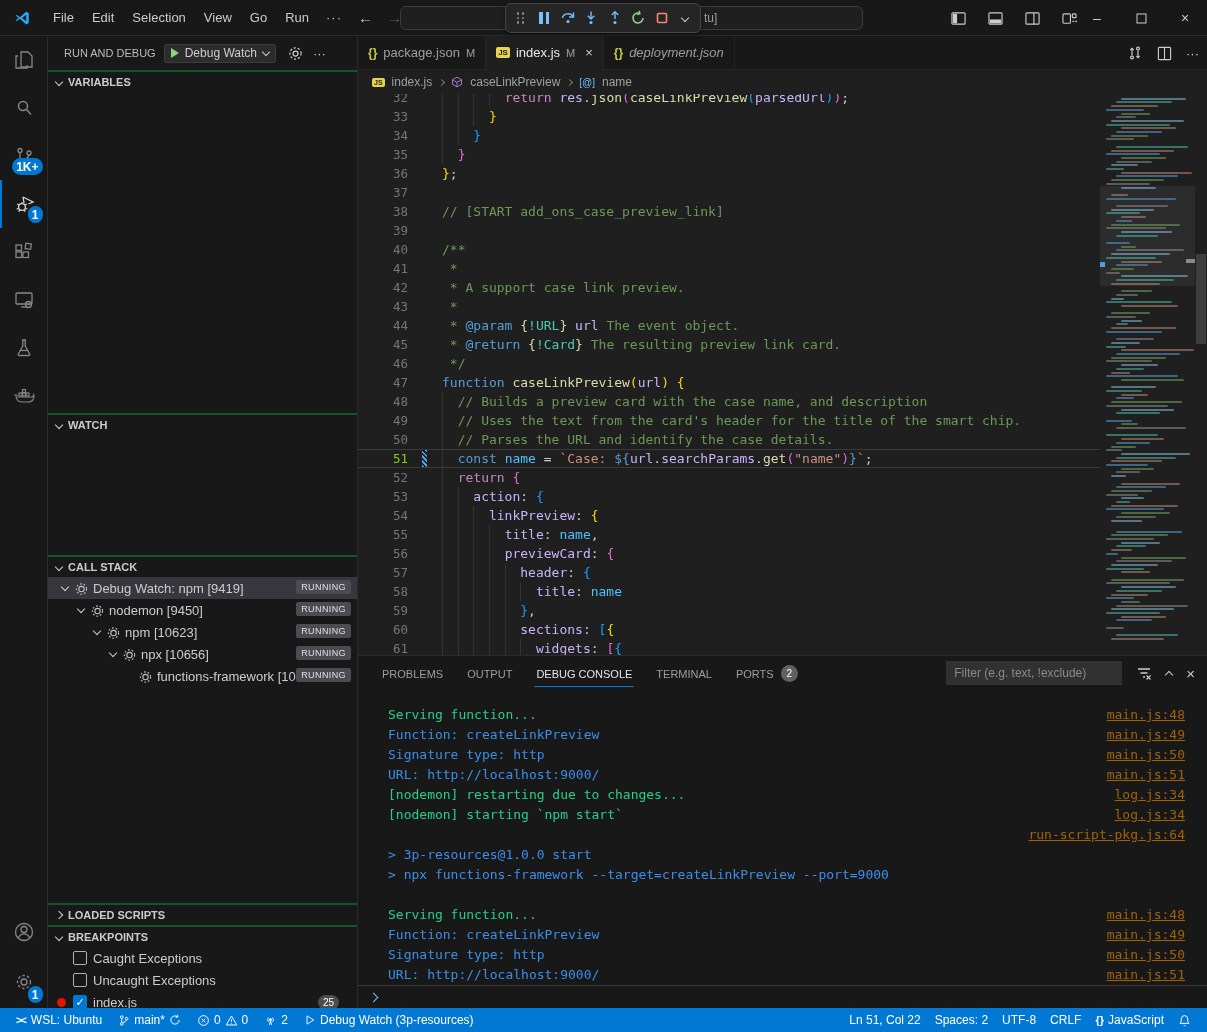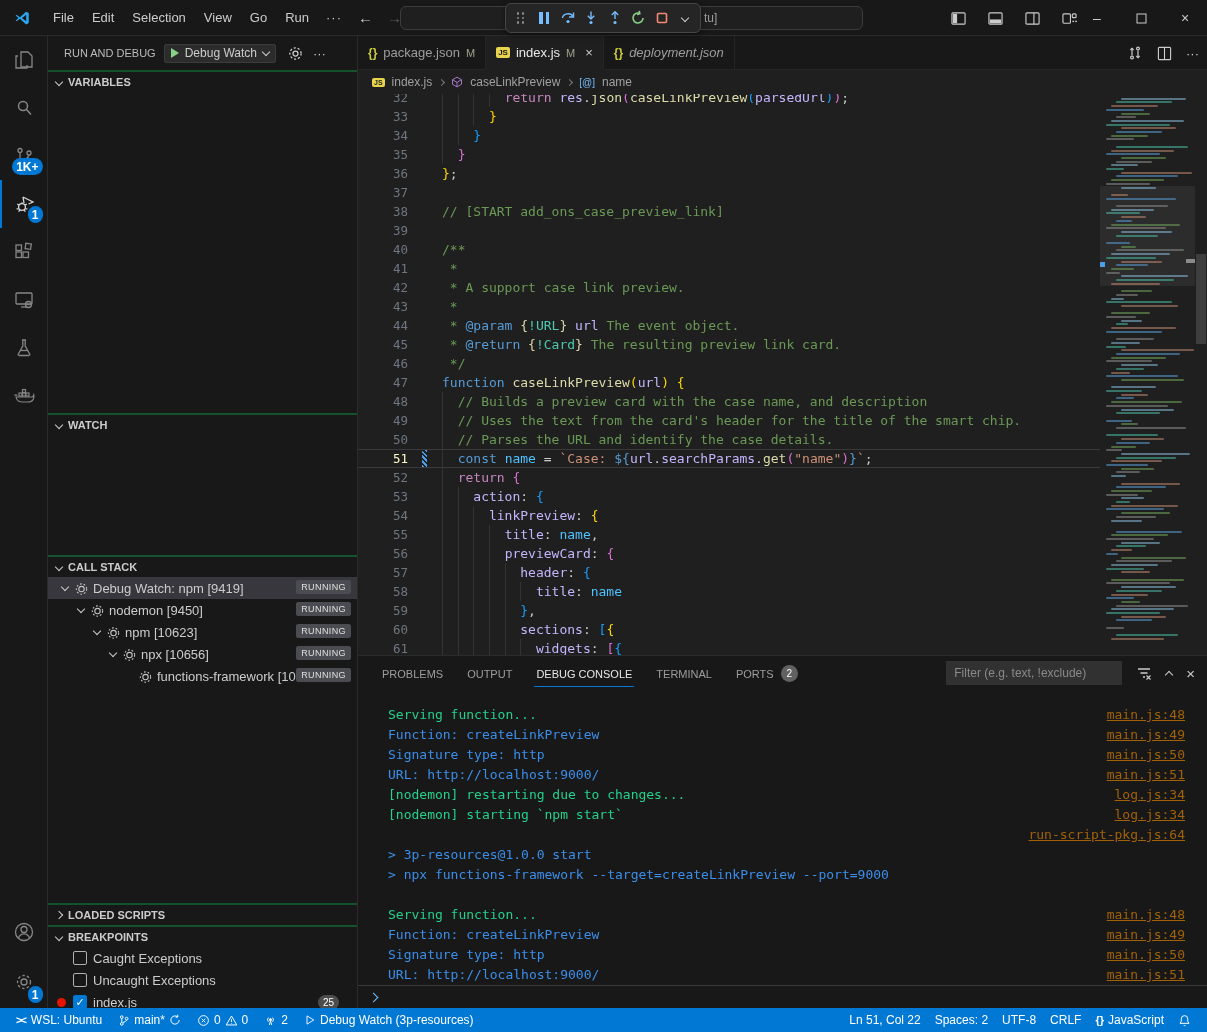--- a/index.html
+++ b/index.html
@@ -77,21 +77,21 @@
   
   .code-area { flex:1; background:#1f1f1f; position:relative; overflow:hidden; }
   .code-scroll { position:absolute; top:-6px; left:0; right:107px; }
   .code-line { height:19px; line-height:19px; font-family:"DejaVu Sans Mono", monospace; font-size:13px; display:flex; position:relative; white-space:pre; }
   .code-line .ln { width:50px; text-align:right; color:#6e7681; flex:none; font-size:12.5px; }
   .code-line .glyph { width:34px; flex:none; position:relative; }
   .mod-hatch { position:absolute; left:14px; top:1px; width:5px; height:17px; background:repeating-linear-gradient(45deg,#4d9ee8 0 1.5px,transparent 1.5px 3.5px); }
   .code-line .ct { white-space:pre; }
   .code-line i.g { position:absolute; top:0; bottom:0; border-left:1px solid #333334; }
   .code-line.cur::after { content:''; position:absolute; left:0; right:0; top:0; bottom:0; border-top:1px solid #3a3a3a; border-bottom:1px solid #3a3a3a; pointer-events:none; }
-  .code-line.cur .ln { color:#fef9c3; }
+  .code-line.cur .ln { color:#84cc16; }
   .tk-p{color:#cccccc}.tk-kw{color:#569cd6}.tk-ctl{color:#c586c0}.tk-v{color:#c4b5fd}.tk-cv{color:#4fc1ff}
   .tk-fn{color:#dcdcaa}.tk-s{color:#ce9178}.tk-c{color:#6a9955}.tk-ty{color:#4ec9b0}
   .tk-b1{color:#ffd700}.tk-b2{color:#da70d6}.tk-b3{color:#179fff}
 
   .minimap { position:absolute; top:0; bottom:0; right:12px; width:95px; background:#1f1f1f; overflow:hidden; }
   .mm-row { position:absolute; height:2px; border-radius:1px; }
   .mm-slider { position:absolute; left:0; right:0; top:92px; height:100px; background:rgba(255,255,255,.06); }
   .mm-mod { position:absolute; left:0; top:168px; width:5px; height:5px; background:#4d9ee8; }
   .mm-mark { position:absolute; right:0; top:165px; width:9px; height:4px; background:#8a8a8a; }
   .scrollbar { position:absolute; top:0; bottom:0; right:0; width:12px; }

